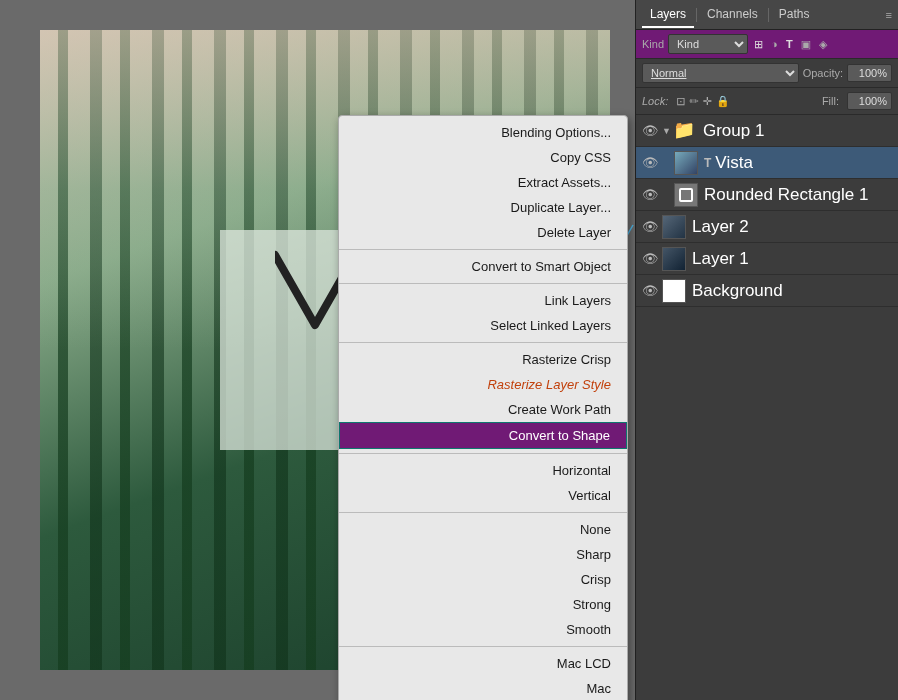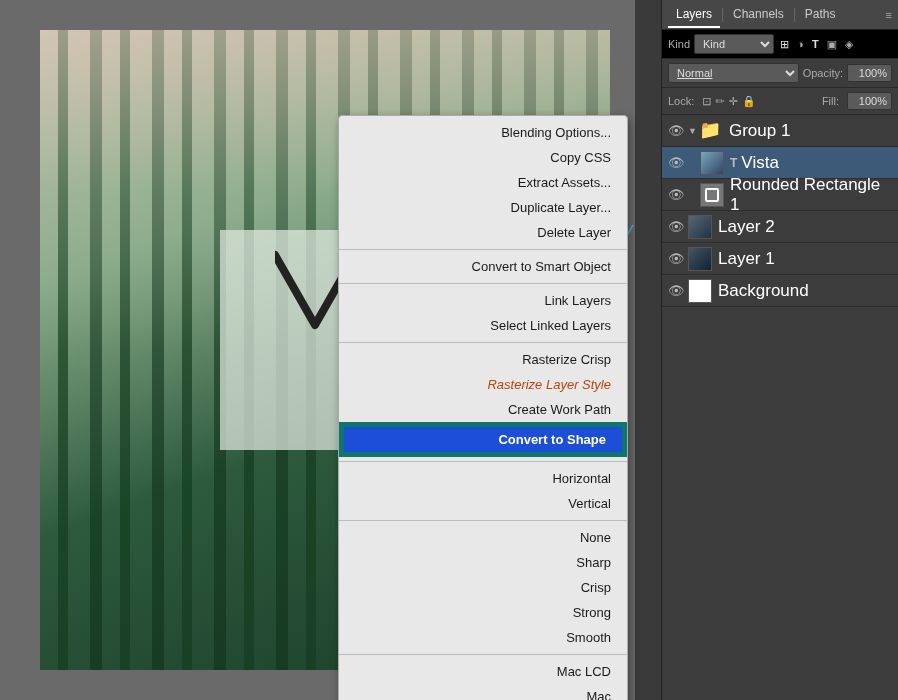--- a/index.html
+++ b/index.html
@@ -92,44 +92,43 @@
     .context-menu-item {
       padding: 5px 16px;
       cursor: pointer;
       color: #1a1a1a;
       font-size: 13px;
       white-space: nowrap;
       text-align: right;
     }
 
     .context-menu-item.highlighted {
-      background: #1d4ed8;
+      background: #701a75;
       color: white;
-      border: 5px solid #0f766e;
-      font-weight: bold;
+      border: 1px solid #0f766e;
     }
 
     .context-menu-item.disabled {
       color: #c2410c;
       cursor: default;
       font-style: italic;
     }
 
     .context-menu-separator {
       height: 1px;
       background: #bbb;
       margin: 4px 0;
     }
 
     
     .panels-area {
       position: absolute;
       top: 0;
       right: 0;
-      width: 237px;
+      width: 263px;
       height: 700px;
       background: #3c3c3c;
       border-left: 1px solid #222;
     }
 
     
     .panel-tabs {
       display: flex;
       align-items: center;
       background: #474747;
@@ -163,21 +162,21 @@
       color: #aaa;
       font-size: 11px;
       cursor: pointer;
     }
 
     
     .layers-kind-row {
       display: flex;
       align-items: center;
       padding: 4px 6px;
-      background: #000000;
+      background: #701a75;
       gap: 4px;
       border-bottom: 1px solid #2a2a2a;
     }
 
     .kind-select {
       background: #5a5a5a;
       color: #ddd;
       border: 1px solid #333;
       border-radius: 2px;
       font-size: 11px;
@@ -237,20 +236,21 @@
       display: flex;
       align-items: center;
       padding: 4px 6px;
       gap: 8px;
       border-bottom: 1px solid #2a2a2a;
     }
 
     .lock-label {
       color: #aaa;
       font-size: 11px;
+      font-style: italic;
     }
 
     .lock-icons {
       display: flex;
       gap: 4px;
     }
 
     .lock-icon {
       color: #aaa;
       font-size: 11px;

